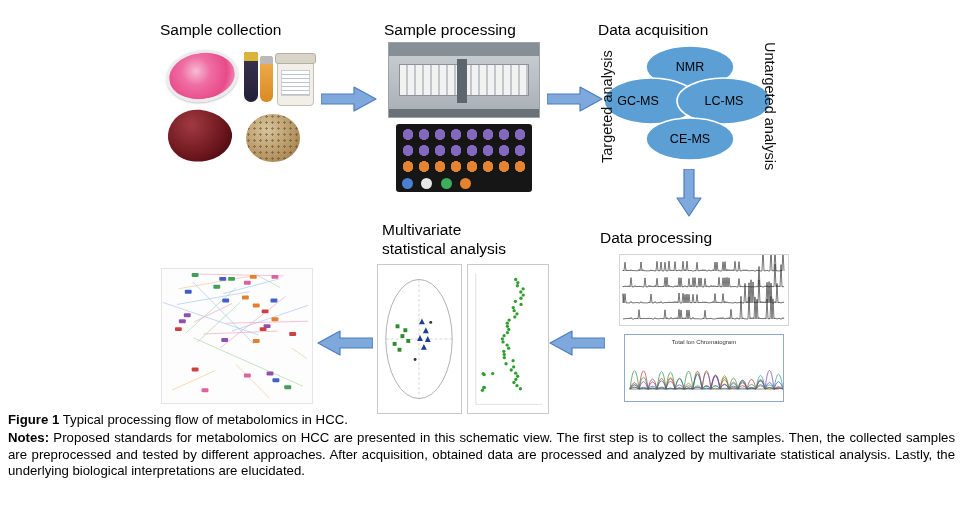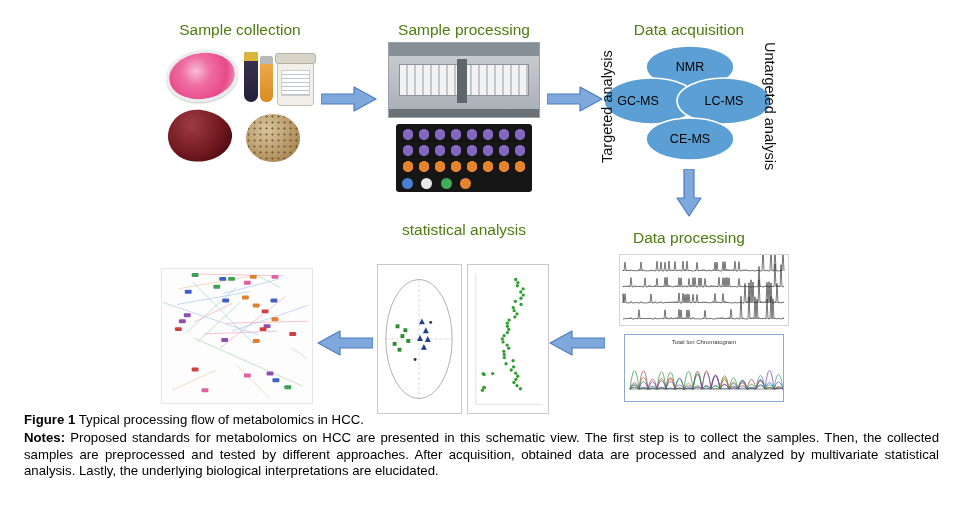--- a/index.html
+++ b/index.html
@@ -1,21 +1,21 @@
 <!DOCTYPE html>
 <html><head>
 <meta charset="utf-8">
 <style>
   *{margin:0;padding:0;box-sizing:border-box}
   html,body{background:#fff}
   body{font-family:"Liberation Sans",sans-serif;color:#000}
   .page{position:relative;width:963px;height:523px;background:#fff;overflow:hidden}
 
   
-  .steplbl{position:absolute;font-size:15.5px;line-height:19px;text-align:center;color:#4d7c0f}
+  .steplbl{position:absolute;font-size:15.5px;line-height:19px;text-align:left;color:#000000}
   .lbl-collection{left:160px;top:20px;width:160px}
   .lbl-processing{left:384px;top:20px;width:160px}
   .lbl-acquisition{left:598px;top:20px;width:182px}
   .lbl-dataproc{left:600px;top:228px;width:178px}
   .lbl-multivar{left:382px;top:220px;width:164px}
   .lbl-bio{left:168px;top:220px;width:150px}
 
   
   .vlabel{position:absolute;font-size:14.5px;color:#111;writing-mode:vertical-rl;text-align:center}
   .vlabel.up{transform:rotate(180deg)}
@@ -80,21 +80,21 @@
 
   
   .plotA-box{position:absolute;left:377px;top:264px;width:85px;height:150px;background:#fff;border:1px solid #c9c9c9}
   .plotB-box{position:absolute;left:467px;top:264px;width:82px;height:150px;background:#fff;border:1px solid #c9c9c9}
 
   
   .pathway-box{position:absolute;left:161px;top:268px;width:152px;height:136px;background:#fdfdfd;border:1px solid #e5e5e5}
 
   
   .caption{position:absolute;left:8px;right:8px;top:412px;font-size:13.2px;line-height:1.24;color:#000}
-  .cap-p{margin:0 16px 2px}
+  .cap-p{margin:0 0 2px}
   .just{text-align:justify}
   .capb{font-weight:bold}
 </style>
 </head>
 <body>
 
 <div class="page">
 
   <div class="steplbl lbl-collection">Sample collection</div>
   <div class="steplbl lbl-acquisition">Data acquisition</div>
@@ -156,20 +156,21 @@
   </svg>
   <div class="vlabel up v-targeted">Targeted analysis</div>
   <div class="vlabel v-untargeted">Untargeted analysis</div>
 
   <svg class="block-arrow adown" viewBox="0 0 26 48">
     <polygon points="8,0 18,0 18,29 25,29 13,47 1,29 8,29" fill="#7fa8dc"></polygon>
   </svg>
 
   <div class="steplbl lbl-dataproc">Data processing</div>
   <div class="steplbl lbl-multivar">
+    <div>Multivariate</div>
     <div>statistical analysis</div>
   </div>
 
   <div class="dataproc">
     <div class="spectra-box">
       <svg id="spectra" viewBox="0 0 168 70" width="168" height="70">
           <path d="M3,16L3,15.0L4,16L5,7.2L6,16L7,14.9L8,16L9,14.9L10,16L11,14.7L12,16L13,15.1L14,16L15,15.3L16,16L17,15.5L18,16L19,14.4L20,16L21,7.0L22,16L23,14.6L24,16L25,15.5L26,16L27,15.7L28,16L29,15.6L30,16L31,14.8L32,16L33,15.1L34,16L35,15.7L36,16L37,6.3L38,16L39,15.4L40,16L41,7.0L42,16L43,15.8L44,16L45,7.3L46,16L47,15.8L48,16L49,6.1L50,16L51,14.9L52,16L53,14.9L54,16L55,6.6L56,16L57,15.2L58,16L59,14.7L60,16L61,15.4L62,16L63,6.3L64,16L65,14.5L66,16L67,6.1L68,16L69,15.1L70,16L71,15.0L72,16L73,16.0L74,16L75,15.3L76,16L77,7.3L78,16L79,15.4L80,16L81,14.8L82,16L83,14.5L84,16L85,14.6L86,16L87,15.7L88,16L89,14.7L90,16L91,15.4L92,16L93,14.6L94,16L95,7.1L96,16L97,7.1L98,16L99,15.4L100,16L101,15.9L102,16L103,6.8L104,16L105,6.6L106,16L107,14.3L108,16L109,14.5L110,16L111,14.7L112,16L113,14.6L114,16L115,6.3L116,16L117,15.9L118,16L119,6.7L120,16L121,15.7L122,16L123,14.7L124,16L125,14.7L126,16L127,14.7L128,16L129,15.6L130,16L131,15.2L132,16L133,15.1L134,16L135,16.0L136,16L137,14.8L138,16L139,15.2L140,16L141,15.9L142,16L143,-7.4L144,16L145,15.5L146,16L147,14.9L148,16L149,15.8L150,16L151,-6.8L152,16L153,15.5L154,16L155,-7.6L156,16L157,15.6L158,16L159,15.9L160,16L161,15.2L162,16L163,-4.4L164,16" fill="none" stroke="#1c1c1c" stroke-width="0.6"></path>
           <path d="M3,32L3,31.3L4,32L5,30.8L6,32L7,30.8L8,32L9,30.7L10,32L11,22.6L12,32L13,31.6L14,32L15,30.5L16,32L17,31.0L18,32L19,30.9L20,32L21,30.9L22,32L23,31.8L24,32L25,22.9L26,32L27,31.7L28,32L29,30.3L30,32L31,30.6L32,32L33,31.1L34,32L35,30.4L36,32L37,23.3L38,32L39,31.0L40,32L41,31.1L42,32L43,30.9L44,32L45,22.4L46,32L47,22.2L48,32L49,30.3L50,32L51,31.1L52,32L53,31.7L54,32L55,30.6L56,32L57,30.6L58,32L59,22.7L60,32L61,22.8L62,32L63,31.4L64,32L65,30.5L66,32L67,31.4L68,32L69,23.5L70,32L71,30.5L72,32L73,22.6L74,32L75,22.5L76,32L77,31.6L78,32L79,22.9L80,32L81,22.9L82,32L83,31.9L84,32L85,23.4L86,32L87,30.6L88,32L89,31.3L90,32L91,30.3L92,32L93,30.6L94,32L95,30.6L96,32L97,31.0L98,32L99,22.4L100,32L101,31.3L102,32L103,22.8L104,32L105,22.6L106,32L107,22.4L108,32L109,22.8L110,32L111,31.4L112,32L113,31.2L114,32L115,31.1L116,32L117,31.8L118,32L119,23.5L120,32L121,30.8L122,32L123,31.3L124,32L125,30.7L126,32L127,31.2L128,32L129,31.3L130,32L131,31.9L132,32L133,31.4L134,32L135,31.6L136,32L137,31.2L138,32L139,11.4L140,32L141,30.8L142,32L143,31.9L144,32L145,30.8L146,32L147,30.5L148,32L149,31.6L150,32L151,30.6L152,32L153,31.2L154,32L155,9.1L156,32L157,30.5L158,32L159,30.8L160,32L161,9.6L162,32L163,31.4L164,32" fill="none" stroke="#1c1c1c" stroke-width="0.6"></path>
           <path d="M3,48L3,38.7L4,48L5,38.7L6,48L7,47.7L8,48L9,47.9L10,48L11,46.4L12,48L13,47.7L14,48L15,47.5L16,48L17,47.0L18,48L19,47.9L20,48L21,46.6L22,48L23,47.6L24,48L25,47.8L26,48L27,47.8L28,48L29,47.1L30,48L31,39.1L32,48L33,47.7L34,48L35,46.5L36,48L37,47.7L38,48L39,47.2L40,48L41,46.5L42,48L43,47.9L44,48L45,47.1L46,48L47,47.2L48,48L49,46.7L50,48L51,46.9L52,48L53,46.7L54,48L55,46.4L56,48L57,46.6L58,48L59,38.0L60,48L61,47.9L62,48L63,38.3L64,48L65,39.4L66,48L67,39.1L68,48L69,39.3L70,48L71,47.3L72,48L73,39.3L74,48L75,47.1L76,48L77,39.5L78,48L79,46.9L80,48L81,47.0L82,48L83,46.7L84,48L85,46.7L86,48L87,46.9L88,48L89,47.8L90,48L91,47.1L92,48L93,46.4L94,48L95,38.5L96,48L97,46.7L98,48L99,46.9L100,48L101,47.3L102,48L103,38.6L104,48L105,46.3L106,48L107,46.7L108,48L109,47.4L110,48L111,47.5L112,48L113,48.0L114,48L115,46.9L116,48L117,47.7L118,48L119,47.2L120,48L121,46.6L122,48L123,47.9L124,48L125,28.4L126,48L127,46.5L128,48L129,27.7L130,48L131,24.8L132,48L133,26.9L134,48L135,47.2L136,48L137,46.8L138,48L139,24.8L140,48L141,46.4L142,48L143,46.6L144,48L145,46.6L146,48L147,27.3L148,48L149,26.6L150,48L151,28.0L152,48L153,48.0L154,48L155,46.4L156,48L157,28.4L158,48L159,47.0L160,48L161,47.6L162,48L163,46.8L164,48" fill="none" stroke="#1c1c1c" stroke-width="0.6"></path>
           <path d="M3,64L3,63.9L4,64L5,63.4L6,64L7,63.1L8,64L9,62.9L10,64L11,62.4L12,64L13,64.0L14,64L15,63.2L16,64L17,63.0L18,64L19,54.7L20,64L21,63.1L22,64L23,63.1L24,64L25,63.0L26,64L27,63.1L28,64L29,62.8L30,64L31,63.1L32,64L33,64.0L34,64L35,62.6L36,64L37,63.4L38,64L39,63.5L40,64L41,63.0L42,64L43,63.3L44,64L45,54.8L46,64L47,62.5L48,64L49,63.5L50,64L51,62.3L52,64L53,63.3L54,64L55,62.7L56,64L57,62.5L58,64L59,54.4L60,64L61,54.9L62,64L63,62.7L64,64L65,62.8L66,64L67,54.9L68,64L69,55.1L70,64L71,63.7L72,64L73,62.3L74,64L75,63.5L76,64L77,63.6L78,64L79,63.6L80,64L81,64.0L82,64L83,62.9L84,64L85,55.3L86,64L87,63.4L88,64L89,63.2L90,64L91,62.9L92,64L93,63.8L94,64L95,63.9L96,64L97,62.9L98,64L99,62.7L100,64L101,62.6L102,64L103,62.4L104,64L105,63.5L106,64L107,62.8L108,64L109,62.5L110,64L111,54.3L112,64L113,63.1L114,64L115,63.7L116,64L117,62.7L118,64L119,63.6L120,64L121,41.3L122,64L123,62.7L124,64L125,63.6L126,64L127,63.9L128,64L129,41.8L130,64L131,62.6L132,64L133,62.6L134,64L135,41.9L136,64L137,44.1L138,64L139,62.5L140,64L141,63.1L142,64L143,63.2L144,64L145,62.9L146,64L147,44.0L148,64L149,63.4L150,64L151,41.4L152,64L153,43.9L154,64L155,62.9L156,64L157,63.5L158,64L159,63.0L160,64L161,63.8L162,64L163,62.5L164,64" fill="none" stroke="#1c1c1c" stroke-width="0.6"></path>

